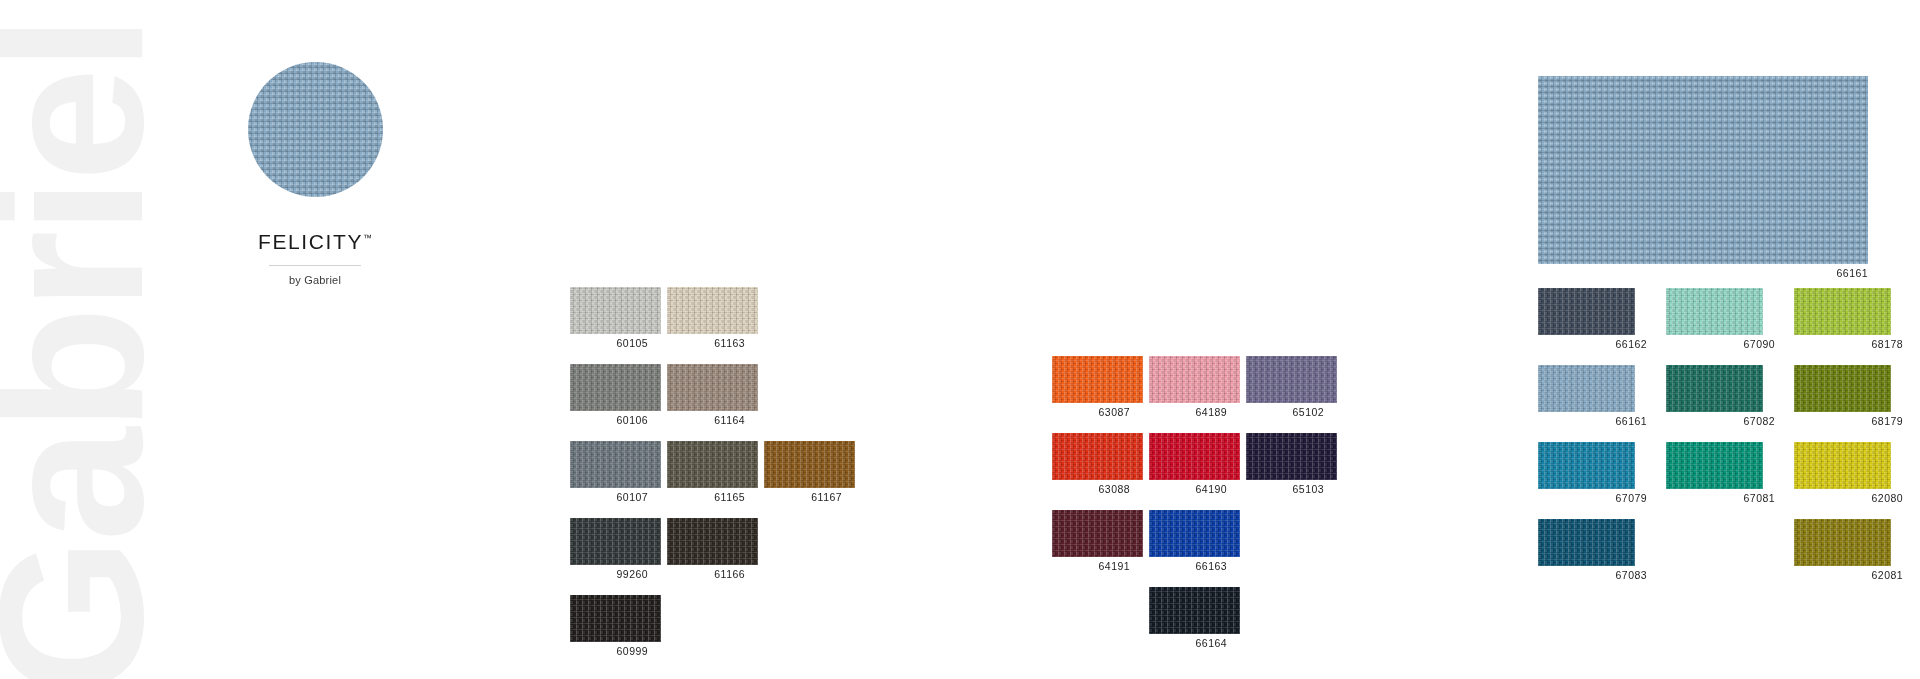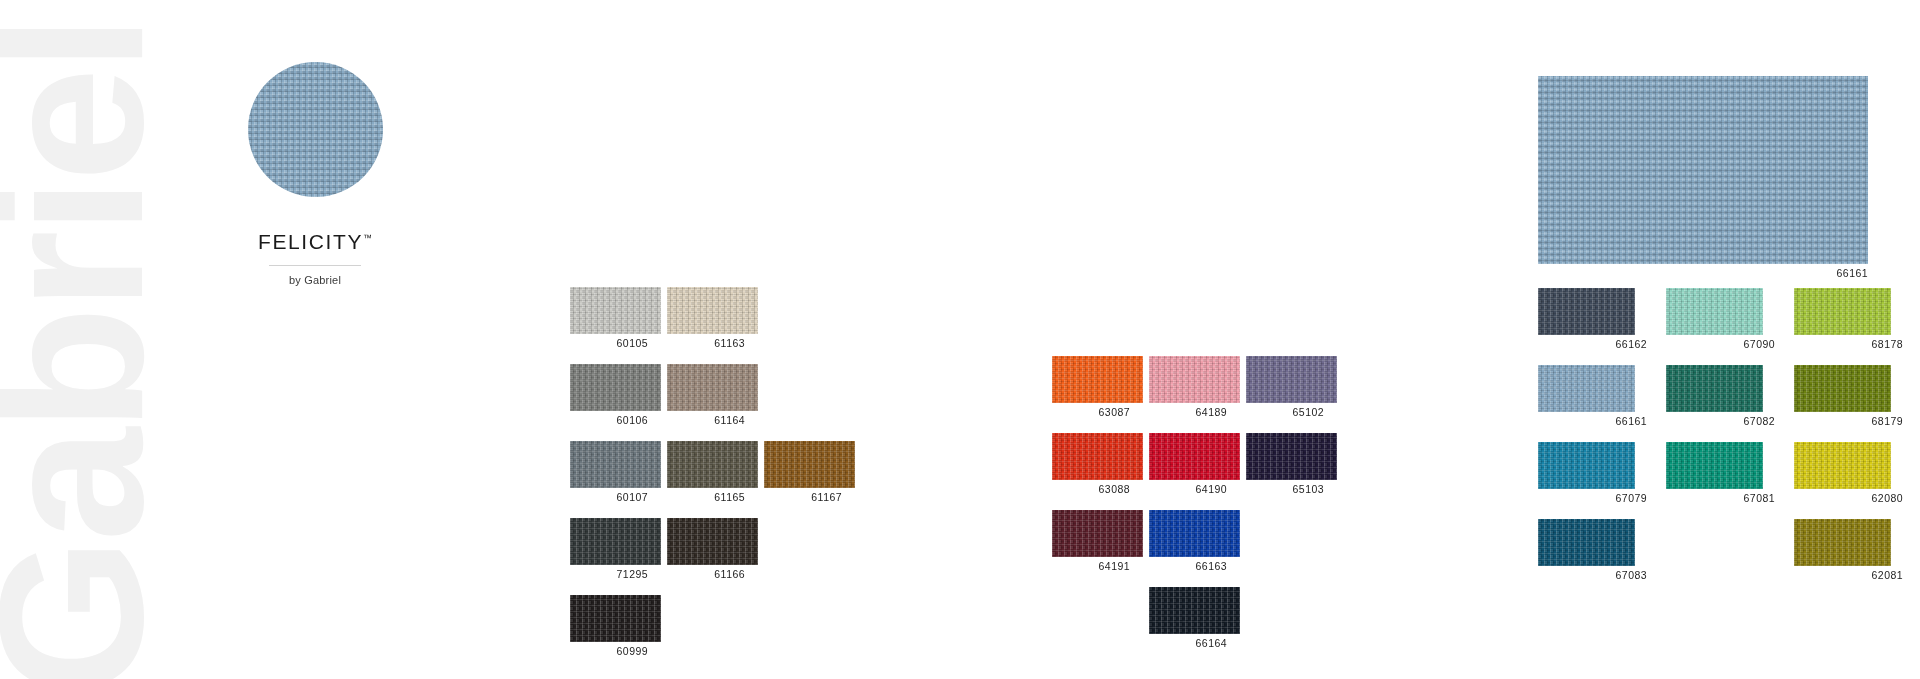--- a/index.html
+++ b/index.html
@@ -223,21 +223,21 @@
       <div class="cell">
         <div class="swatch" style="background-color: rgb(91, 87, 72);"></div>
         <div class="code">61165</div>
       </div>
       <div class="cell">
         <div class="swatch" style="background-color: rgb(138, 90, 28);"></div>
         <div class="code">61167</div>
       </div>
       <div class="cell">
         <div class="swatch" style="background-color: rgb(51, 57, 58);"></div>
-        <div class="code">71295</div>
+        <div class="code">99260</div>
       </div>
       <div class="cell">
         <div class="swatch" style="background-color: rgb(50, 43, 37);"></div>
         <div class="code">61166</div>
       </div>
       <div class="cell empty">
         <div class="swatch"></div>
         <div class="code"></div>
       </div>
       <div class="cell">

